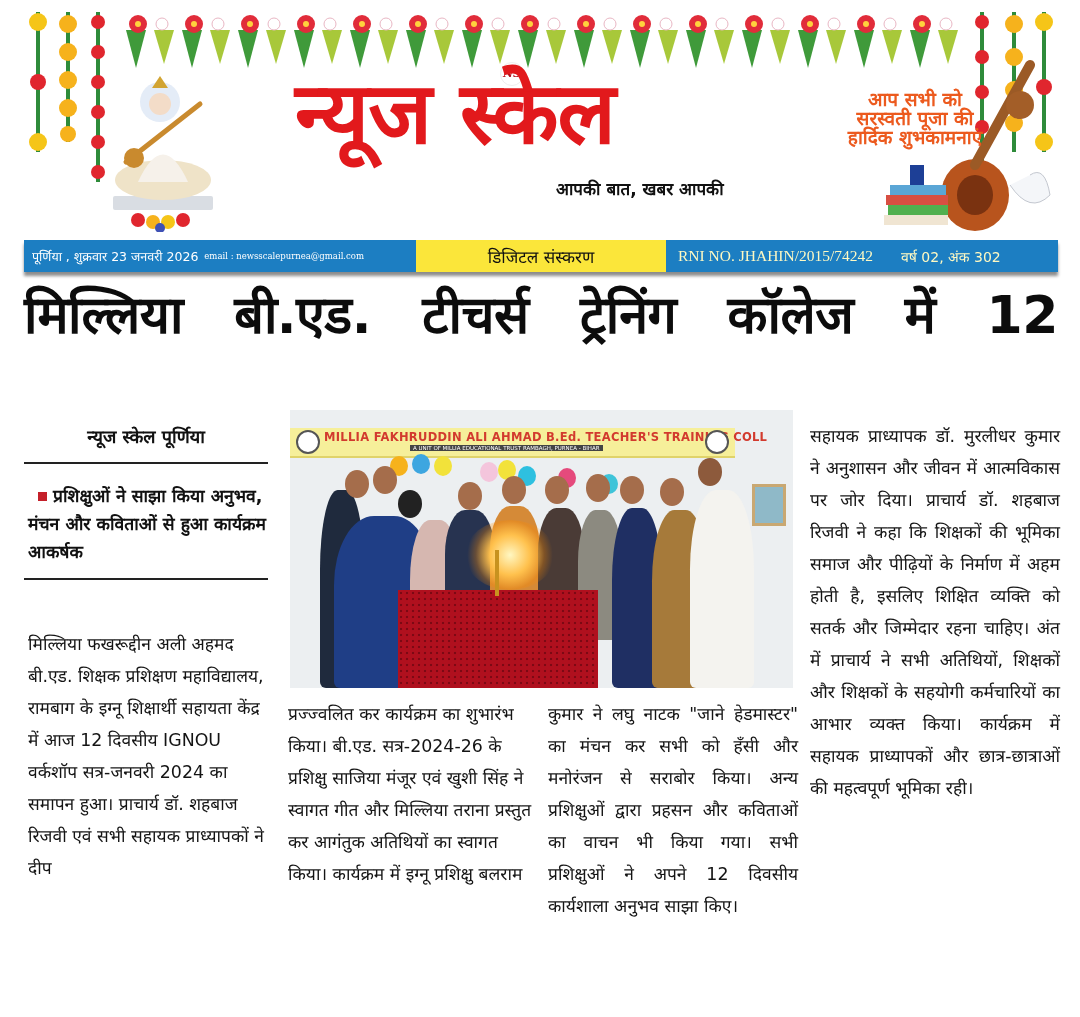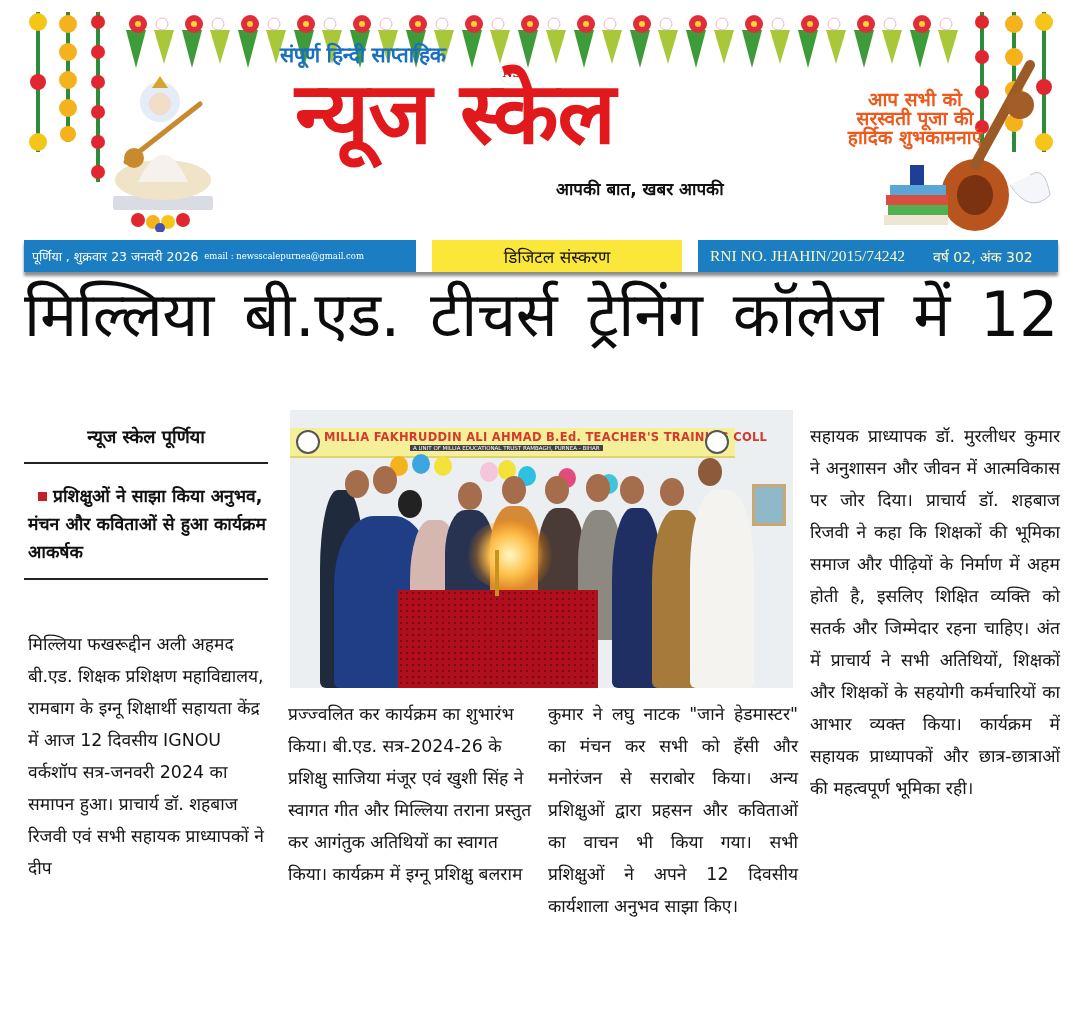--- a/index.html
+++ b/index.html
@@ -14,31 +14,31 @@
   .veena-art { position: absolute; left: 880px; top: 45px; width: 180px; height: 190px; }
 
   .subtitle-top { position: absolute; left: 280px; top: 40px; font-size: 21px; font-weight: bold; color: #1a6fc0; letter-spacing: -0.5px; }
   .ns-logo { position: absolute; left: 500px; top: 62px; width: 24px; height: 24px; border-radius: 50%; background: #fff; border: 1px solid #eee;
              font: italic bold 11px "DejaVu Serif", serif; color: #b3121b; text-align: center; line-height: 22px; }
   .brand-title { position: absolute; left: 295px; top: 70px; font-size: 86px; font-weight: bold; color: #e2191c; letter-spacing: -1px; line-height: 1; }
   .tagline { position: absolute; left: 556px; top: 177px; font-size: 17px; font-weight: bold; color: #111; }
   .greeting { position: absolute; left: 835px; top: 90px; width: 160px; text-align: center; font-size: 19px; font-weight: bold; color: #ec5a1e; line-height: 19px; }
 
   
-  .info-bar { position: absolute; left: 24px; top: 240px; width: 1034px; height: 32px; box-shadow: 0 4px 3px rgba(0,0,0,0.45); display: flex; gap: 16px; }
+  .info-bar { position: absolute; left: 24px; top: 240px; width: 1034px; height: 32px; box-shadow: 0 4px 3px rgba(0,0,0,0.45); display: flex; }
   .info-left { width: 392px; background: #1c7ec2; color: #fff; display: flex; align-items: center; padding-left: 8px; font-size: 12px; white-space: nowrap; }
   .info-left .date { font-size: 12.5px; margin-right: 6px; }
   .info-left .email { font-family: "DejaVu Serif", serif; font-size: 8.5px; }
   .info-mid { width: 250px; background: #fbe63a; color: #111; display: flex; align-items: center; justify-content: center; font-size: 17px; font-weight: normal; }
   .info-right { flex: 1; background: #1c7ec2; color: #fef9c3; display: flex; align-items: center; padding-left: 12px; font-size: 13px; white-space: nowrap; }
   .info-right .rni { font-family: "Liberation Serif", serif; font-size: 15.5px; }
   .info-right .issue { margin-left: 28px; font-size: 14px; }
 
   
-  .headline { position: absolute; left: 24px; top: 288px; width: 1034px; font-size: 62px; font-weight: normal; line-height: 54px; color: #0c0c0c; text-align: justify; text-align-last: justify; letter-spacing: -0.5px; }
+  .headline { position: absolute; left: 24px; top: 288px; width: 1034px; font-size: 52px; font-weight: bold; line-height: 54px; color: #0c0c0c; text-align: justify; text-align-last: justify; letter-spacing: -0.5px; }
   .headline span { display: block; text-align: justify; text-align-last: justify; }
 
   
   .col-left { position: absolute; left: 24px; top: 420px; width: 244px; }
   .byline { text-align: center; font-size: 18px; font-weight: bold; padding: 4px 0 14px; border-bottom: 2px solid #222; }
   .subhead { padding: 18px 0 12px 4px; font-size: 17.5px; font-weight: bold; line-height: 28px; border-bottom: 2px solid #222; }
   .subhead .bullet { display: inline-block; width: 9px; height: 9px; background: #c4202a; margin: 0 6px 2px 10px; vertical-align: middle; }
 
   .body-text { font-size: 17.4px; line-height: 32px; color: #141414; }
   .text-col1 { position: absolute; left: 28px; top: 628px; width: 240px; }
@@ -158,21 +158,20 @@
     <ellipse cx="95" cy="150" rx="18" ry="20" fill="#7a3210"></ellipse>
     <path d="M95 120 L150 20" stroke="#9b5a26" stroke-width="10" stroke-linecap="round"></path>
     <circle cx="140" cy="60" r="14" fill="#a35e28"></circle>
     <rect x="6" y="150" width="62" height="10" fill="#d84f42"></rect>
     <rect x="8" y="160" width="60" height="10" fill="#51b04f"></rect>
     <rect x="4" y="170" width="64" height="10" fill="#f0e5d2"></rect>
     <rect x="10" y="140" width="56" height="10" fill="#5aa6d6"></rect>
     <path d="M30 140 L30 120 L44 120 L44 140 Z" fill="#1d3f96"></path>
   </svg>
 
-  <div class="subtitle-top">संपूर्ण हिन्दी साप्ताहिक</div>
   <div class="ns-logo">NS</div>
   <h1 class="brand-title">न्यूज स्केल</h1>
   <div class="tagline">आपकी बात, खबर आपकी</div>
   <div class="greeting">
     <div>आप सभी को</div>
     <div>सरस्वती पूजा की</div>
     <div>हार्दिक शुभकामनाएं</div>
   </div>
 </header>
 

